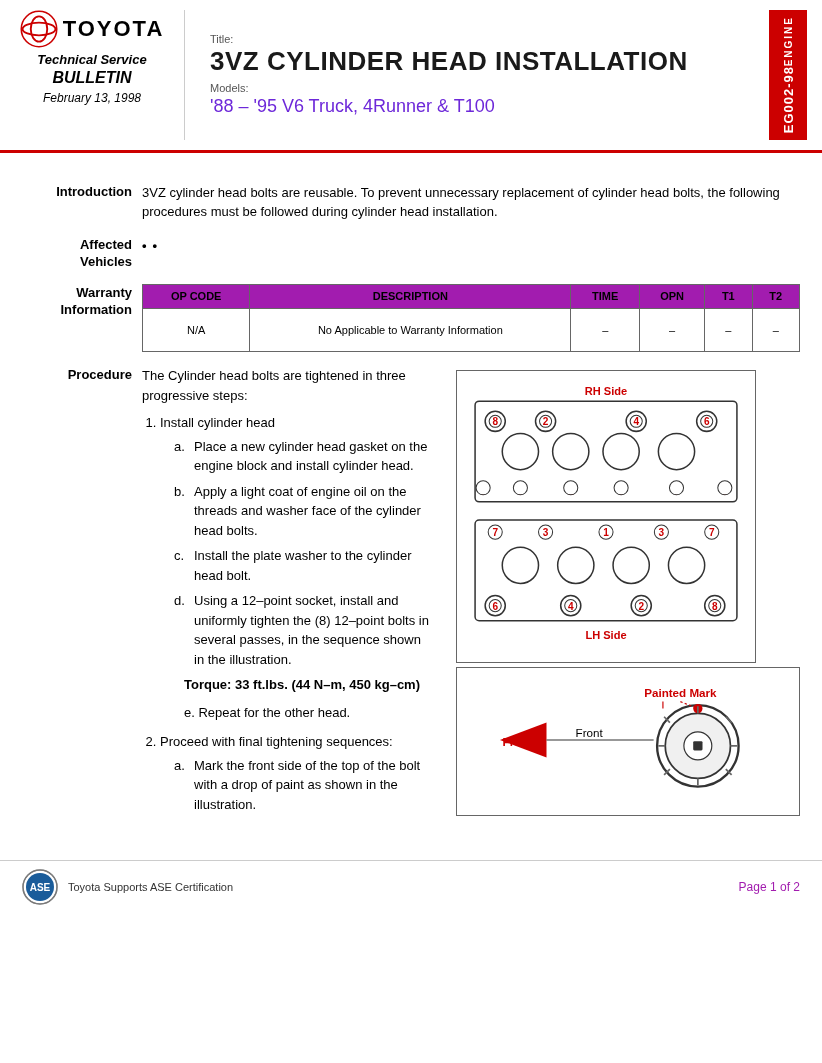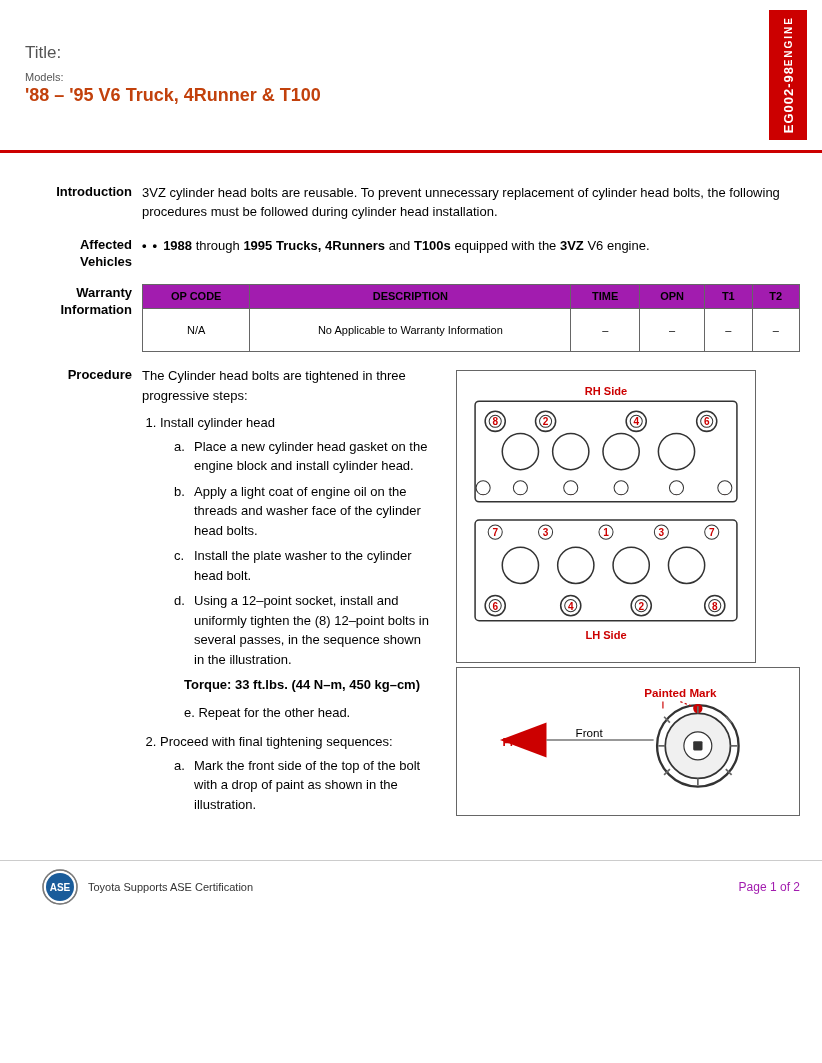--- a/index.html
+++ b/index.html
@@ -82,21 +82,21 @@
 
     .header-main {
       flex: 1;
       display: flex;
       flex-direction: column;
       justify-content: center;
       padding-left: 10px;
     }
 
     .header-title-label {
-      font-size: 17px;
+      font-size: 11px;
       color: #555;
       margin-bottom: 2px;
     }
 
     .header-title {
       font-size: 26px;
       font-weight: 900;
       color: #1a1a1a;
       letter-spacing: 0.5px;
       line-height: 1.1;
@@ -104,22 +104,22 @@
 
     .header-models-label {
       font-size: 11px;
       color: #555;
       margin-top: 6px;
       margin-bottom: 2px;
     }
 
     .header-models {
       font-size: 18px;
-      font-weight: bold;
-      color: #c2410c;
+      font-weight: normal;
+      color: #6d28d9;
     }
 
     
     .header-tsb-watermark {
       position: absolute;
       right: 55px;
       top: 10px;
       font-size: 90px;
       font-weight: 900;
       color: rgba(180,180,180,0.35);
@@ -273,44 +273,58 @@
       justify-content: space-between;
       padding: 8px 22px;
       border-top: 1px solid #ccc;
       margin-top: 20px;
     }
 
     .footer-left {
       display: flex;
       align-items: center;
       gap: 10px;
-      margin-left: 20px;
     }
 
     .footer-text {
       font-size: 11px;
       color: #333;
     }
 
     .footer-page {
       font-size: 12px;
       color: #a21caf;
     }
   </style>
 </head>
 <body>
 
 <div class="page">
 
   <div class="header" style="position:relative;">
 
 
+    <div class="header-logo">
+      <div class="toyota-logo">
+
+        <svg class="toyota-emblem" viewBox="0 0 60 60" xmlns="http://www.w3.org/2000/svg">
+          <ellipse cx="30" cy="30" rx="28" ry="28" fill="none" stroke="#cc0000" stroke-width="2.5"></ellipse>
+          <ellipse cx="30" cy="30" rx="13" ry="20" fill="none" stroke="#cc0000" stroke-width="3"></ellipse>
+          <ellipse cx="30" cy="30" rx="26" ry="10" fill="none" stroke="#cc0000" stroke-width="3"></ellipse>
+        </svg>
+        <span class="toyota-text" style="font-size:22px;letter-spacing:2px;font-weight:900;">TOYOTA</span>
+      </div>
+      <div class="tsb-subtitle">Technical Service</div>
+      <div class="tsb-bulletin">BULLETIN</div>
+      <div class="tsb-date">February 13, 1998</div>
+    </div>
 
     <div class="header-main">
       <div class="header-title-label">Title:</div>
+      <div class="header-title">3VZ CYLINDER HEAD INSTALLATION</div>
       <div class="header-models-label">Models:</div>
       <div class="header-models">'88 – '95 V6 Truck, 4Runner &amp; T100</div>
     </div>
 
     <div style="display:flex;flex-direction:column;align-items:center;justify-content:space-between;background:#cc0000;color:#fff;font-weight:bold;padding:6px 7px;min-width:38px;z-index:1;">
       <span style="font-size:10px;letter-spacing:2px;writing-mode:vertical-rl;transform:rotate(180deg);font-weight:bold;">ENGINE</span>
       <span style="font-size:13px;font-weight:900;writing-mode:vertical-rl;transform:rotate(180deg);letter-spacing:1px;">EG002-98</span>
     </div>
   </div>
 
@@ -320,23 +334,20 @@
       <div class="section-label">Introduction</div>
       <div class="section-body">3VZ cylinder head bolts are reusable.  To prevent unnecessary replacement of cylinder head bolts, the following procedures must be followed during cylinder head installation.</div>
     </div>
 
     <div class="section-row">
       <div class="section-label" style="line-height:1.3;">Affected<br>Vehicles</div>
       <div class="section-body">
         <ul class="bullet-list">
           <li>
             <span style="font-weight:bold;">•</span>
-            <span>
-              <strong>1988</strong> through <strong>1995 Trucks, 4Runners</strong> and <strong>T100s</strong> equipped with the <strong>3VZ</strong> V6 engine.
-            </span>
           </li>
         </ul>
       </div>
     </div>
 
     <div class="section-row">
       <div class="section-label" style="line-height:1.3;">Warranty<br>Information</div>
       <div class="section-body">
         <table class="warranty-table">
           <thead>

